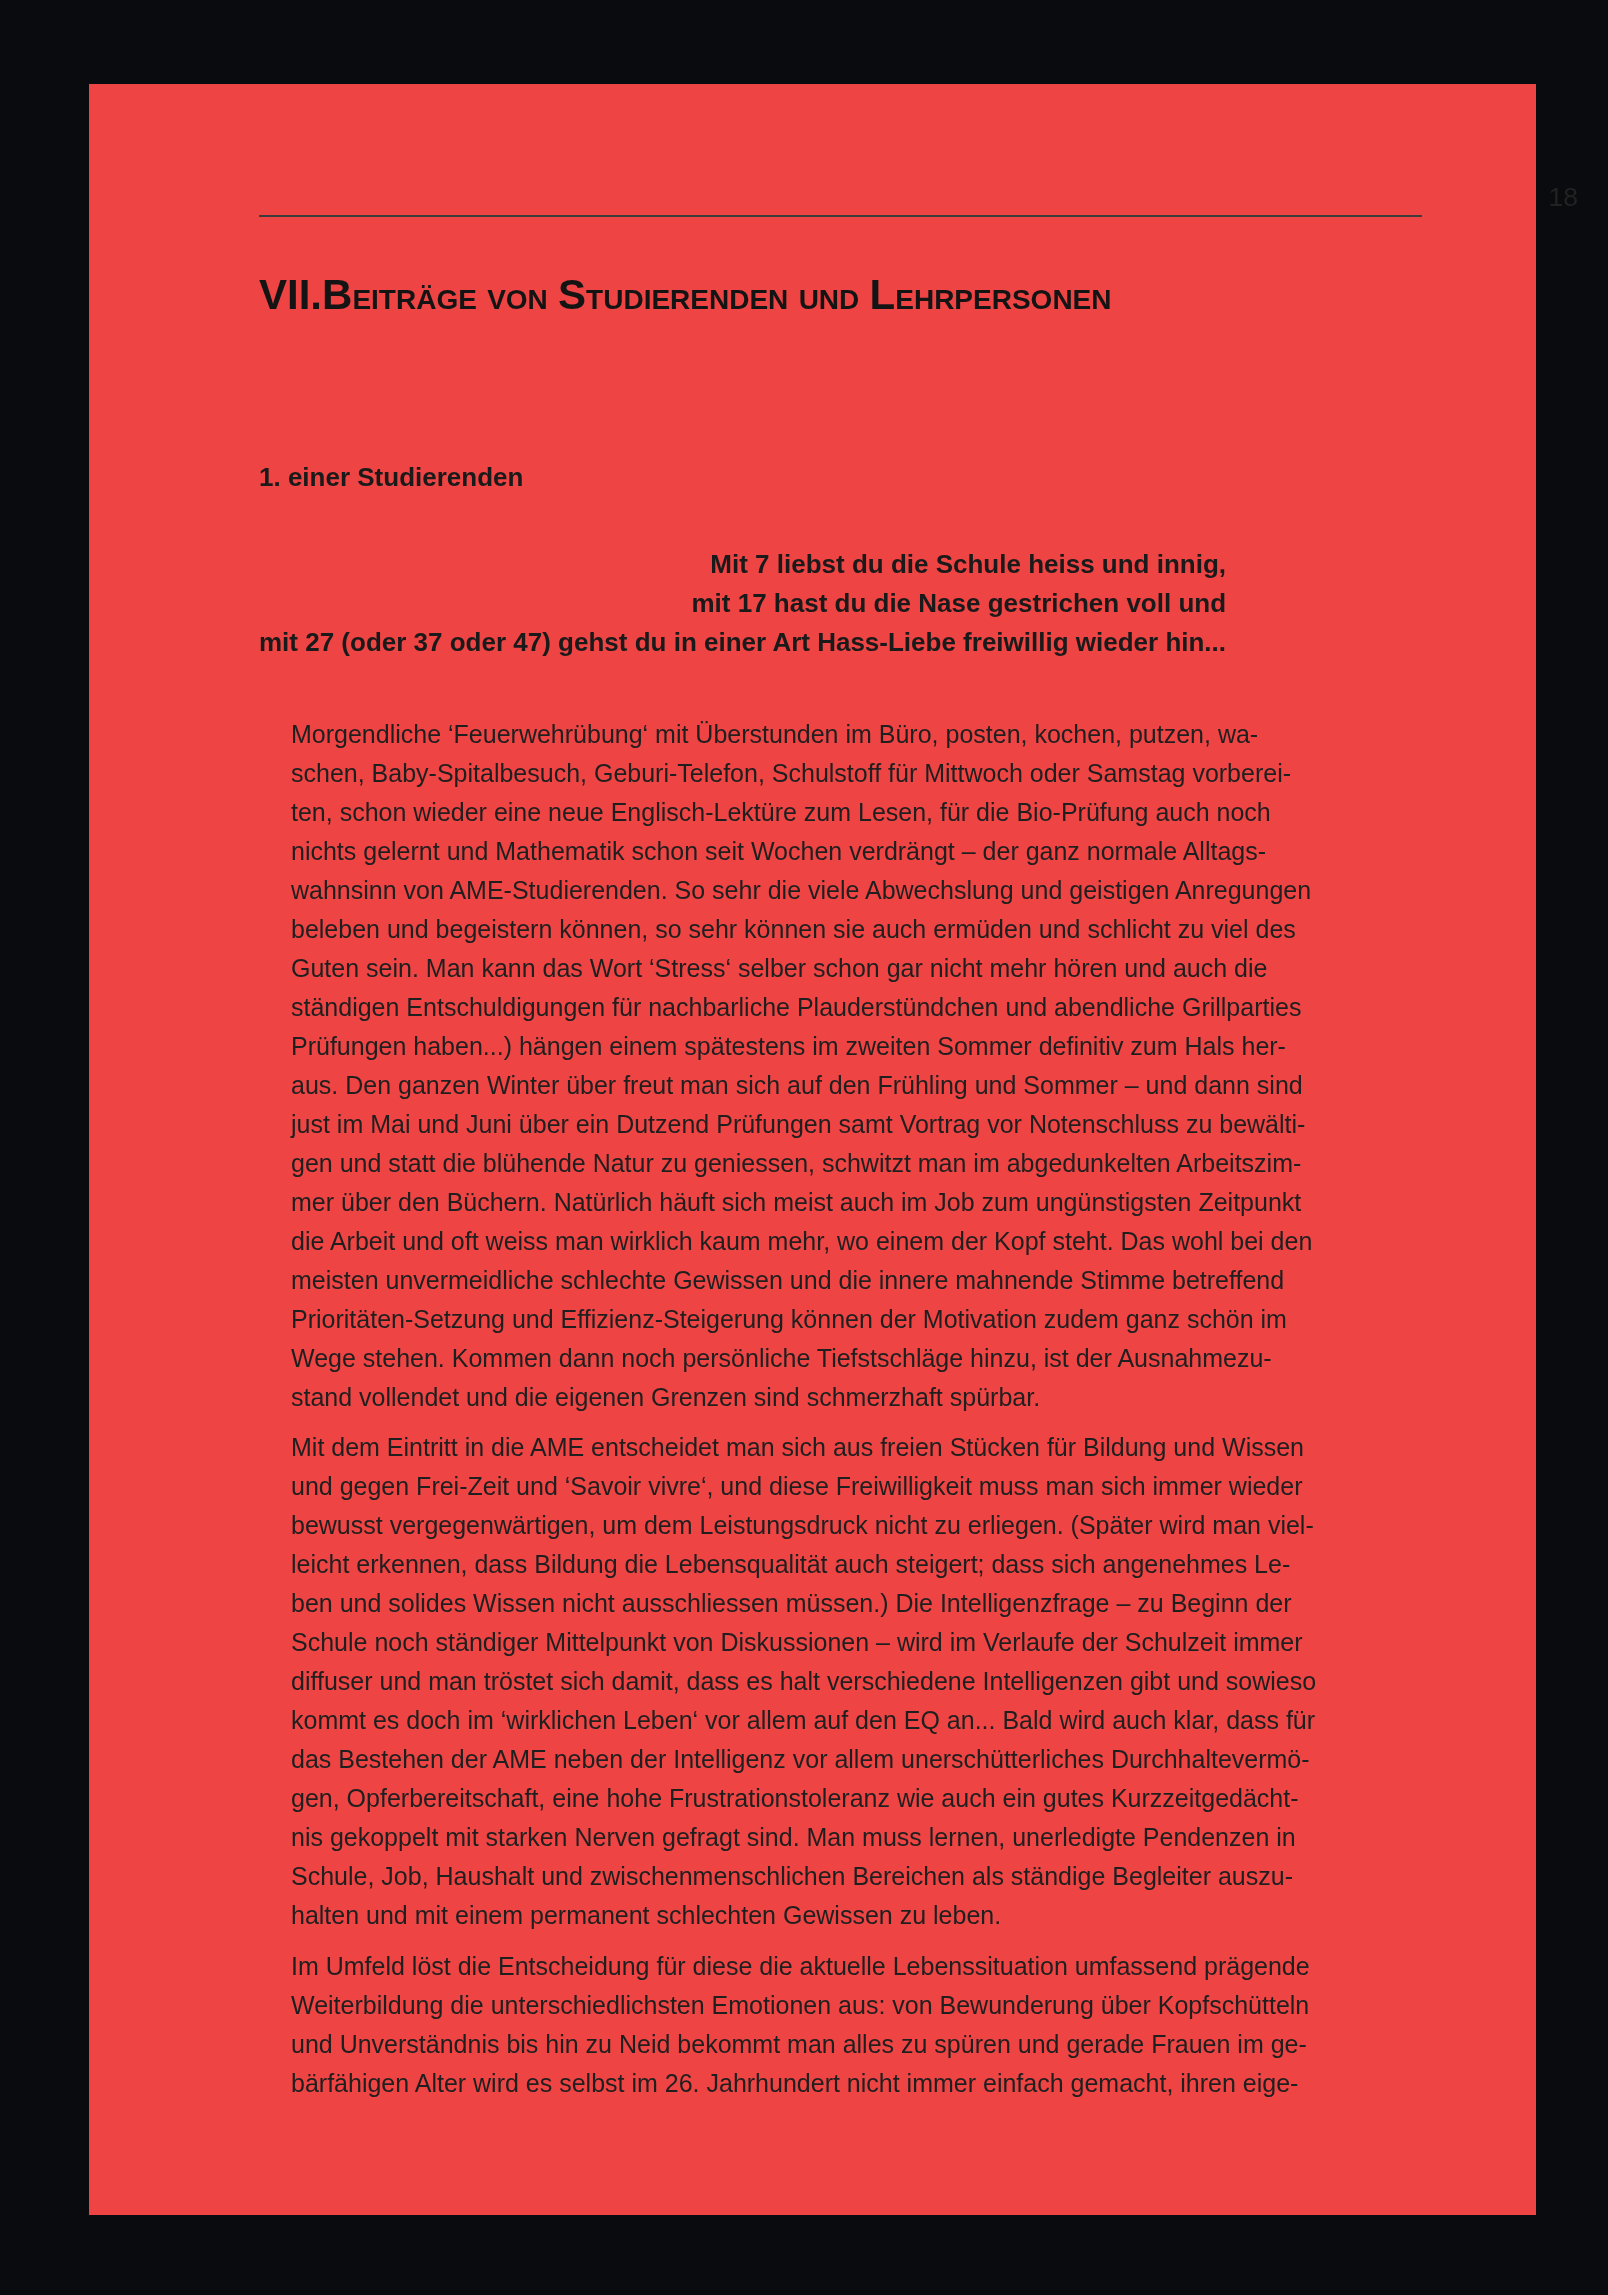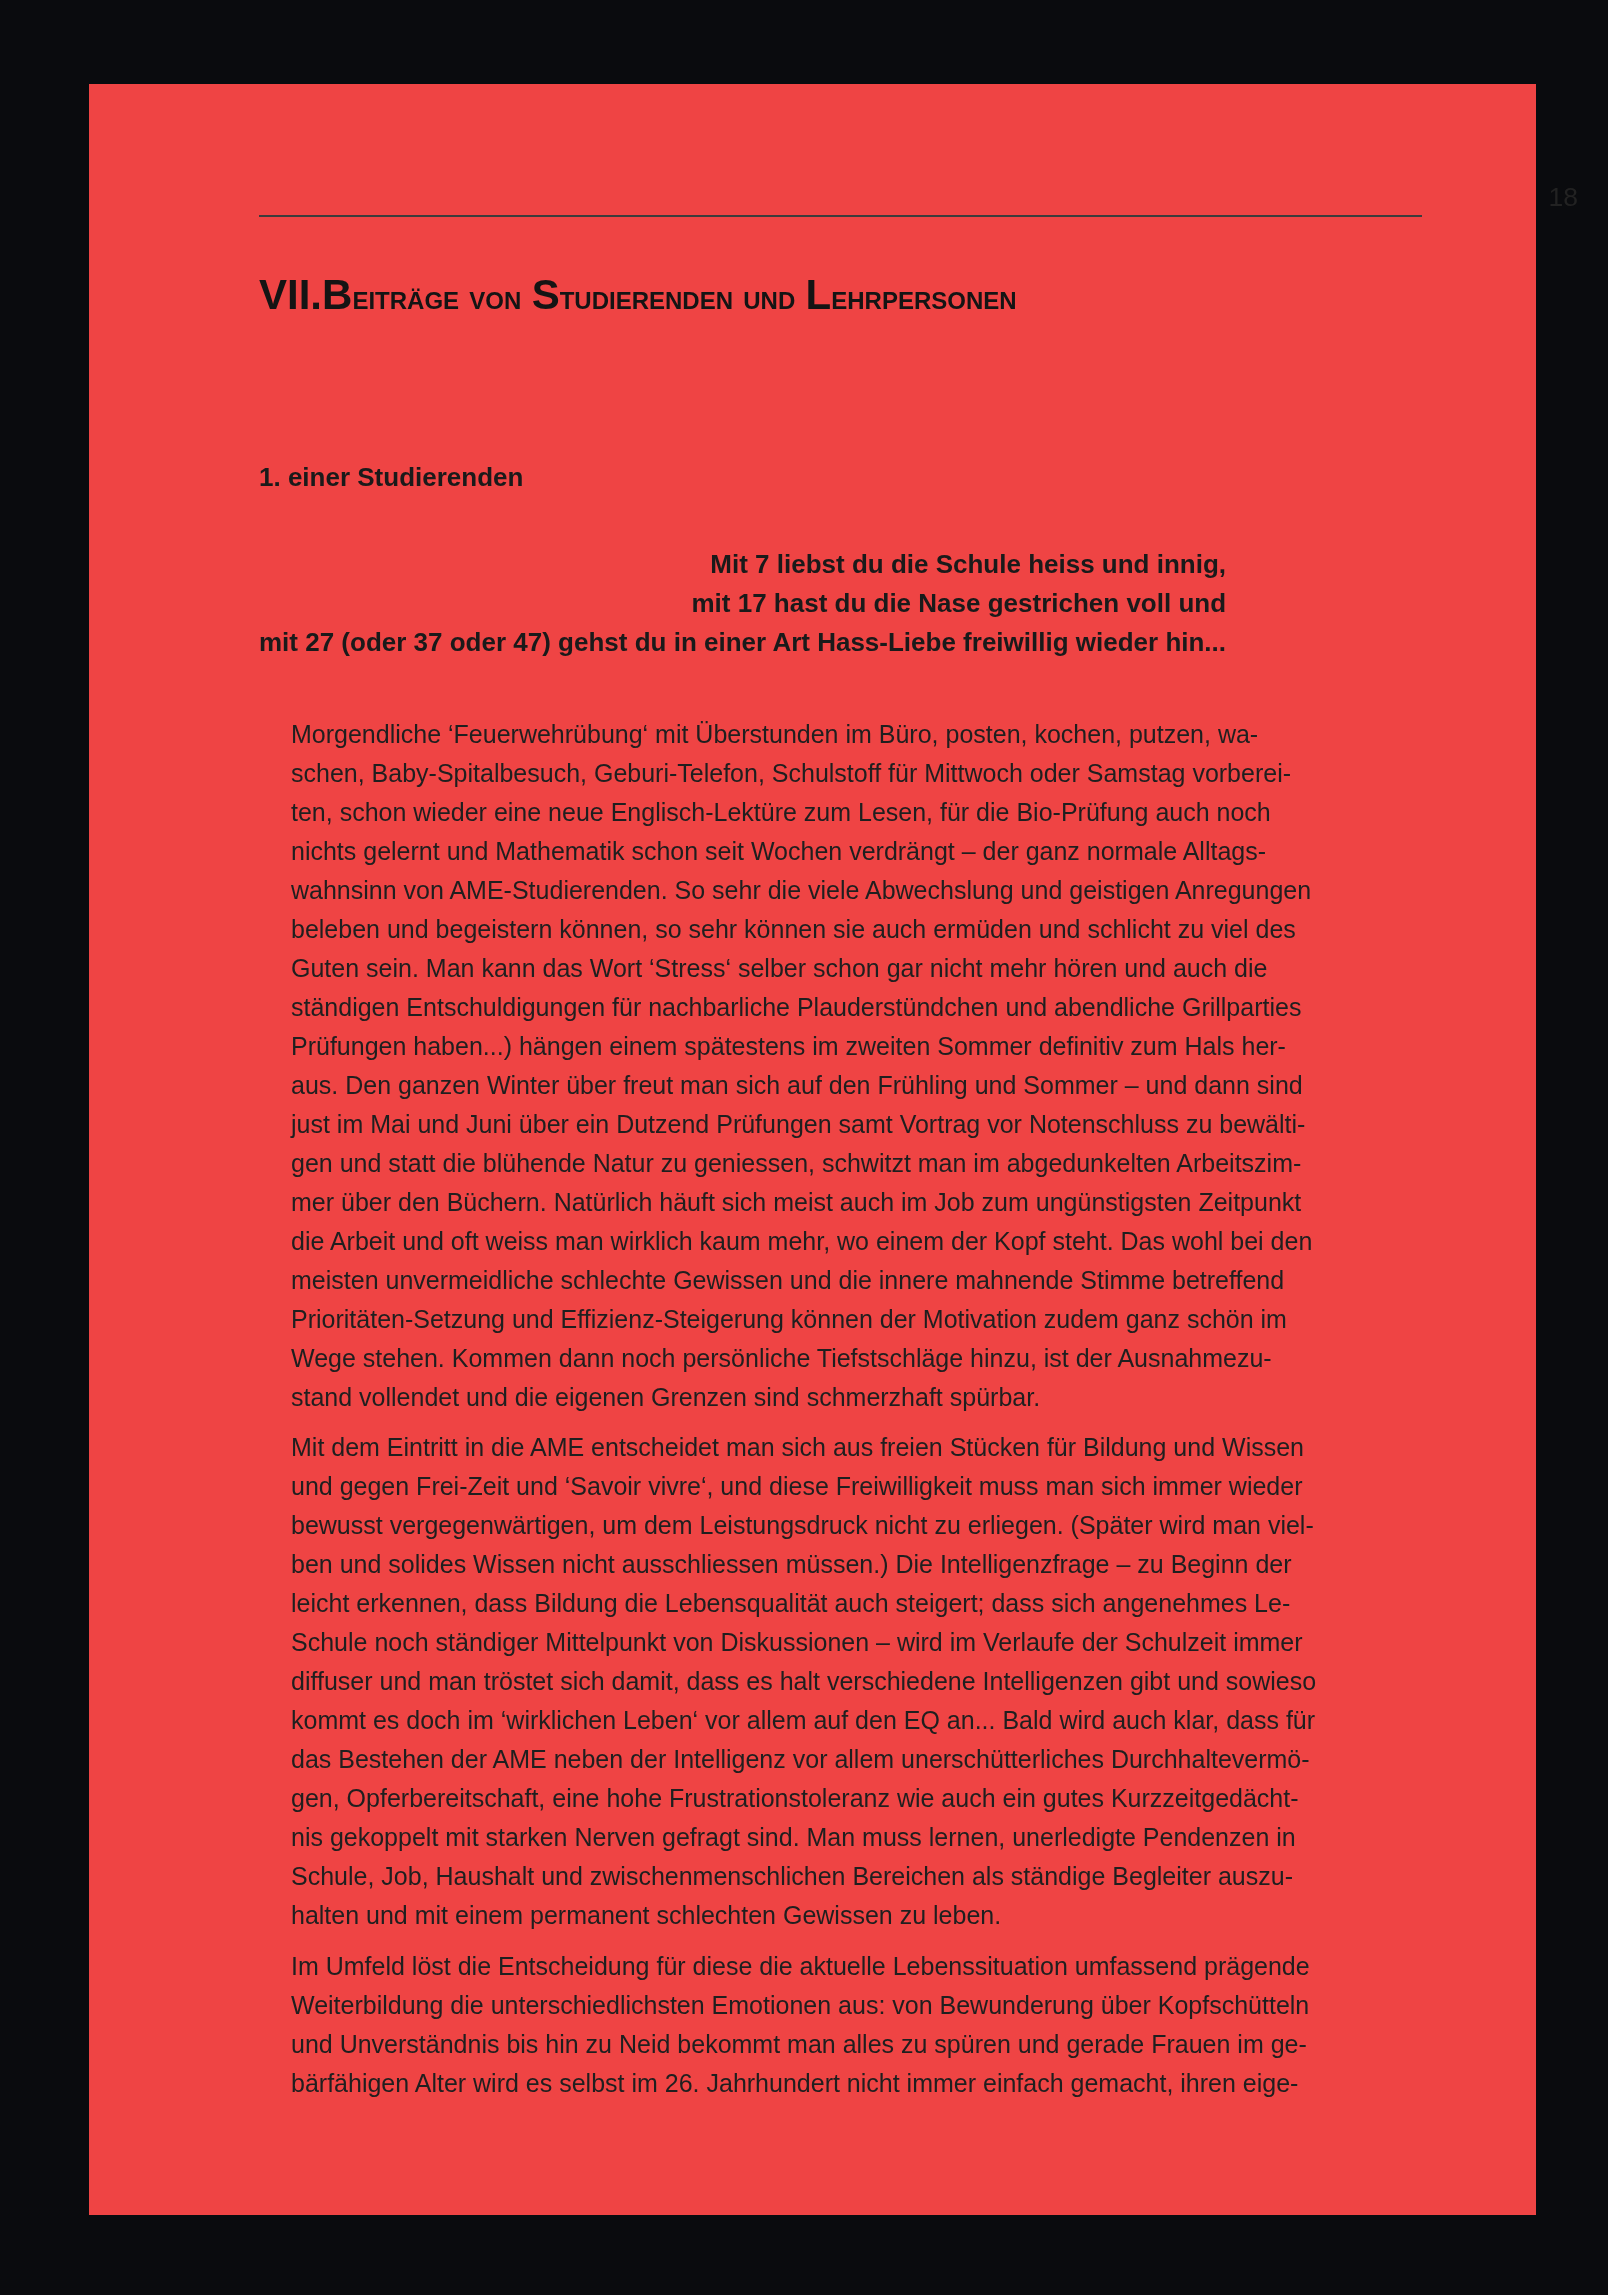--- a/index.html
+++ b/index.html
@@ -51,21 +51,21 @@
     left: 0;
     top: 187px;
     font-size: 37px;
     font-weight: bold;
     color: #141414;
     white-space: nowrap;
     letter-spacing: 0px;
   }
   .chapter-title .num { font-size: 42px; }
   .chapter-title .cap { font-size: 42px; }
-  .chapter-title .sc { font-size: 24px; }
+  .chapter-title .sc { font-size: 28px; }
   .section-title {
     position: absolute;
     left: 0;
     top: 378px;
     font-size: 26px;
     font-weight: bold;
     color: #1a1a1a;
   }
   .motto {
     position: absolute;
@@ -140,22 +140,22 @@
         <span class="line">die Arbeit und oft weiss man wirklich kaum mehr, wo einem der Kopf steht. Das wohl bei den</span>
         <span class="line">meisten unvermeidliche schlechte Gewissen und die innere mahnende Stimme betreffend</span>
         <span class="line">Prioritäten-Setzung und Effizienz-Steigerung können der Motivation zudem ganz schön im</span>
         <span class="line">Wege stehen. Kommen dann noch persönliche Tiefstschläge hinzu, ist der Ausnahmezu-</span>
         <span class="line">stand vollendet und die eigenen Grenzen sind schmerzhaft spürbar.</span>
       </div>
       <div class="para">
         <span class="line">Mit dem Eintritt in die AME entscheidet man sich aus freien Stücken für Bildung und Wissen</span>
         <span class="line">und gegen Frei-Zeit und ‘Savoir vivre‘, und diese Freiwilligkeit muss man sich immer wieder</span>
         <span class="line">bewusst vergegenwärtigen, um dem Leistungsdruck nicht zu erliegen. (Später wird man viel-</span>
+        <span class="line">leicht erkennen, dass Bildung die Lebensqualität auch steigert; dass sich angenehmes Le-</span>
         <span class="line">ben und solides Wissen nicht ausschliessen müssen.) Die Intelligenzfrage – zu Beginn der</span>
-        <span class="line">leicht erkennen, dass Bildung die Lebensqualität auch steigert; dass sich angenehmes Le-</span>
         <span class="line">Schule noch ständiger Mittelpunkt von Diskussionen – wird im Verlaufe der Schulzeit immer</span>
         <span class="line">diffuser und man tröstet sich damit, dass es halt verschiedene Intelligenzen gibt und sowieso</span>
         <span class="line">kommt es doch im ‘wirklichen Leben‘ vor allem auf den EQ an... Bald wird auch klar, dass für</span>
         <span class="line">das Bestehen der AME neben der Intelligenz vor allem unerschütterliches Durchhaltevermö-</span>
         <span class="line">gen, Opferbereitschaft, eine hohe Frustrationstoleranz wie auch ein gutes Kurzzeitgedächt-</span>
         <span class="line">nis gekoppelt mit starken Nerven gefragt sind. Man muss lernen, unerledigte Pendenzen in</span>
         <span class="line">Schule, Job, Haushalt und zwischenmenschlichen Bereichen als ständige Begleiter auszu-</span>
         <span class="line">halten und mit einem permanent schlechten Gewissen zu leben.</span>
       </div>
       <div class="para">

